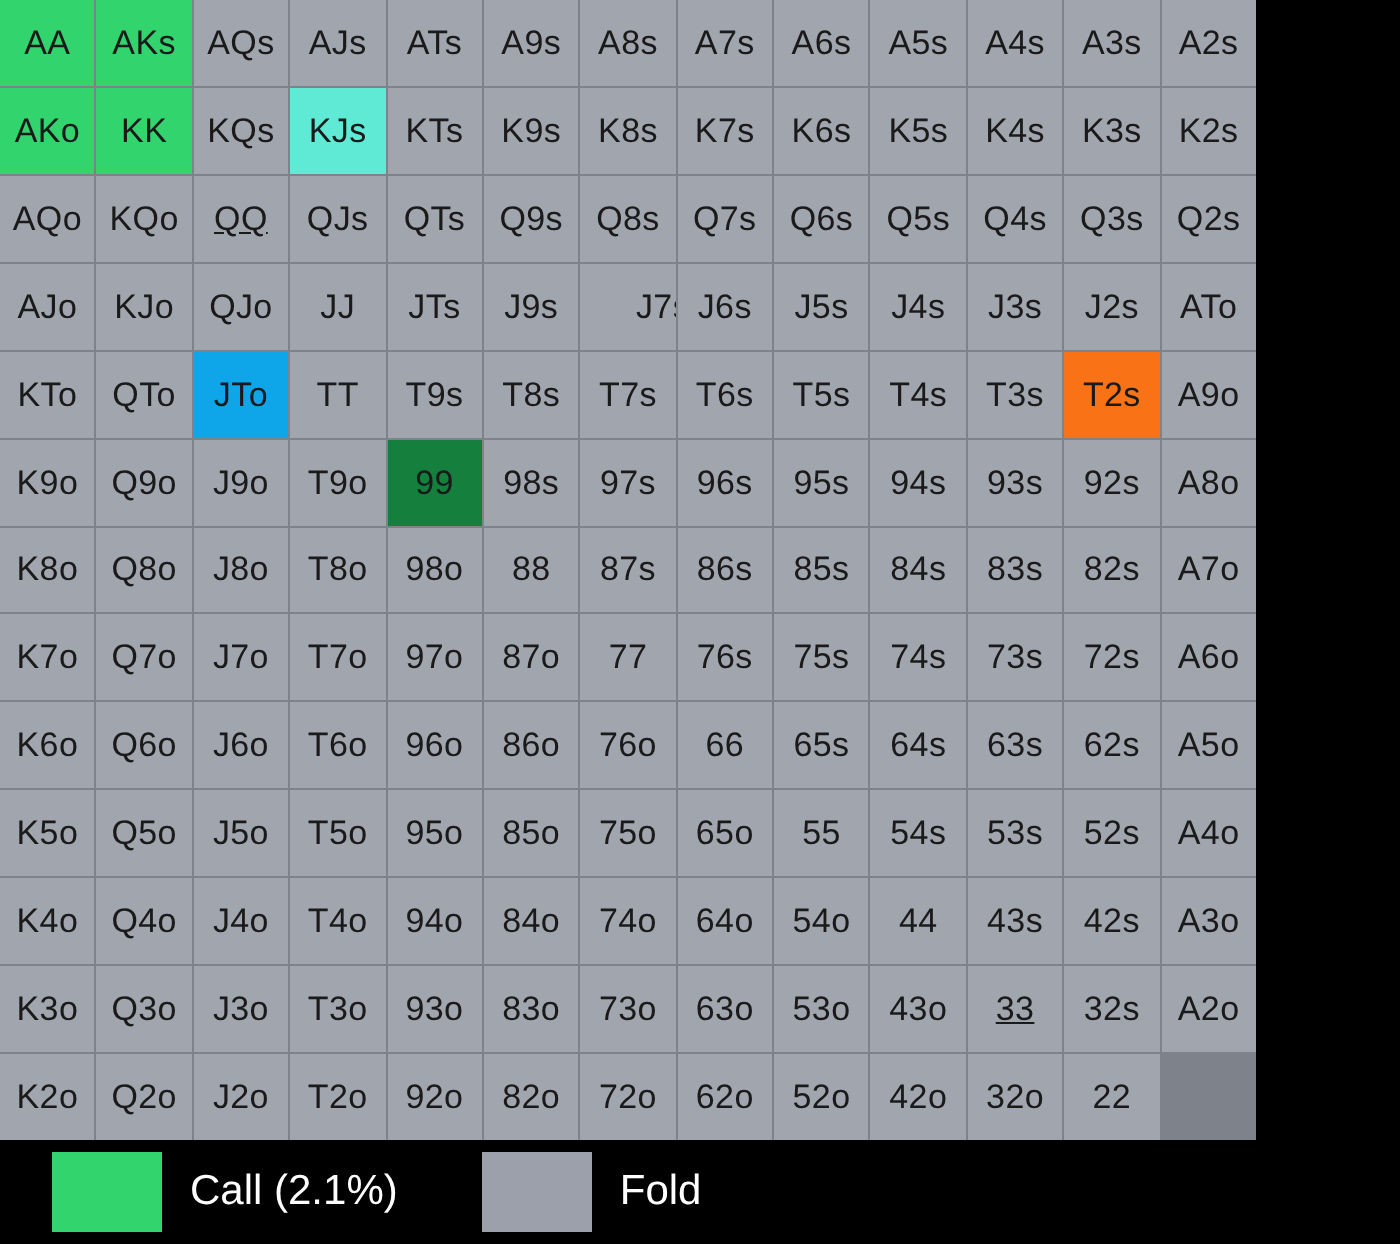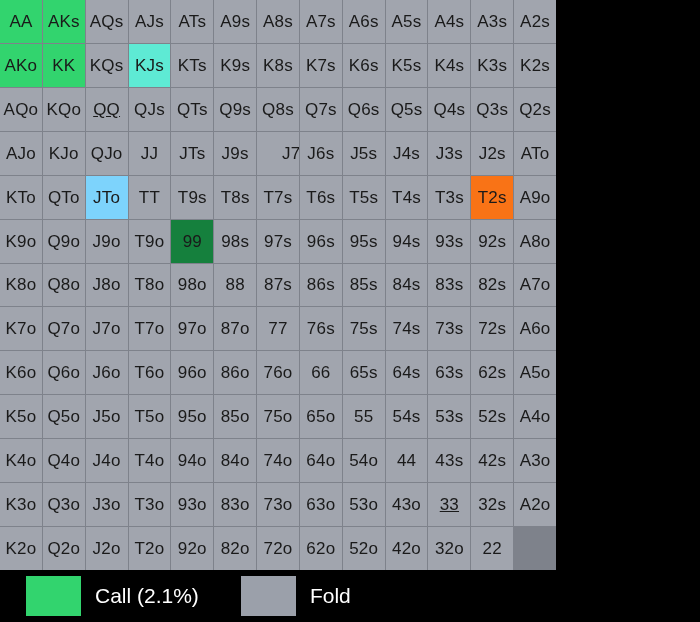--- a/index.html
+++ b/index.html
@@ -14,21 +14,21 @@
     font-family: "Liberation Sans", sans-serif;
   }
   #app {
     width: 700px;
     height: 622px;
     display: flex;
     flex-direction: column;
     background: #000000;
   }
   #range-grid {
-    width: 556px;
+    width: 628px;
     height: 570px;
     display: grid;
     grid-template-columns: repeat(13, 1fr);
     grid-template-rows: repeat(13, 1fr);
     gap: 1px;
     background: #7e828b;
     box-sizing: border-box;
   }
   .cell {
     display: flex;
@@ -129,21 +129,21 @@
       <div class="cell fold" style="background: rgb(161, 165, 174);">J9s</div>
       <div class="cell fold" style="background: rgb(161, 165, 174); padding-left: 35px;">J7s</div>
       <div class="cell fold" style="background: rgb(161, 165, 174);">J6s</div>
       <div class="cell fold" style="background: rgb(161, 165, 174);">J5s</div>
       <div class="cell fold" style="background: rgb(161, 165, 174);">J4s</div>
       <div class="cell fold" style="background: rgb(161, 165, 174);">J3s</div>
       <div class="cell fold" style="background: rgb(161, 165, 174);">J2s</div>
       <div class="cell fold" style="background: rgb(161, 165, 174);">ATo</div>
       <div class="cell fold" style="background: rgb(161, 165, 174);">KTo</div>
       <div class="cell fold" style="background: rgb(161, 165, 174);">QTo</div>
-      <div class="cell fold" style="background: #7dd3fc;">JTo</div>
+      <div class="cell fold" style="background: #0ea5e9;">JTo</div>
       <div class="cell fold" style="background: rgb(161, 165, 174);">TT</div>
       <div class="cell fold" style="background: rgb(161, 165, 174);">T9s</div>
       <div class="cell fold" style="background: rgb(161, 165, 174);">T8s</div>
       <div class="cell fold" style="background: rgb(161, 165, 174);">T7s</div>
       <div class="cell fold" style="background: rgb(161, 165, 174);">T6s</div>
       <div class="cell fold" style="background: rgb(161, 165, 174);">T5s</div>
       <div class="cell fold" style="background: rgb(161, 165, 174);">T4s</div>
       <div class="cell fold" style="background: rgb(161, 165, 174);">T3s</div>
       <div class="cell fold" style="background: #f97316;">T2s</div>
       <div class="cell fold" style="background: rgb(161, 165, 174);">A9o</div>

